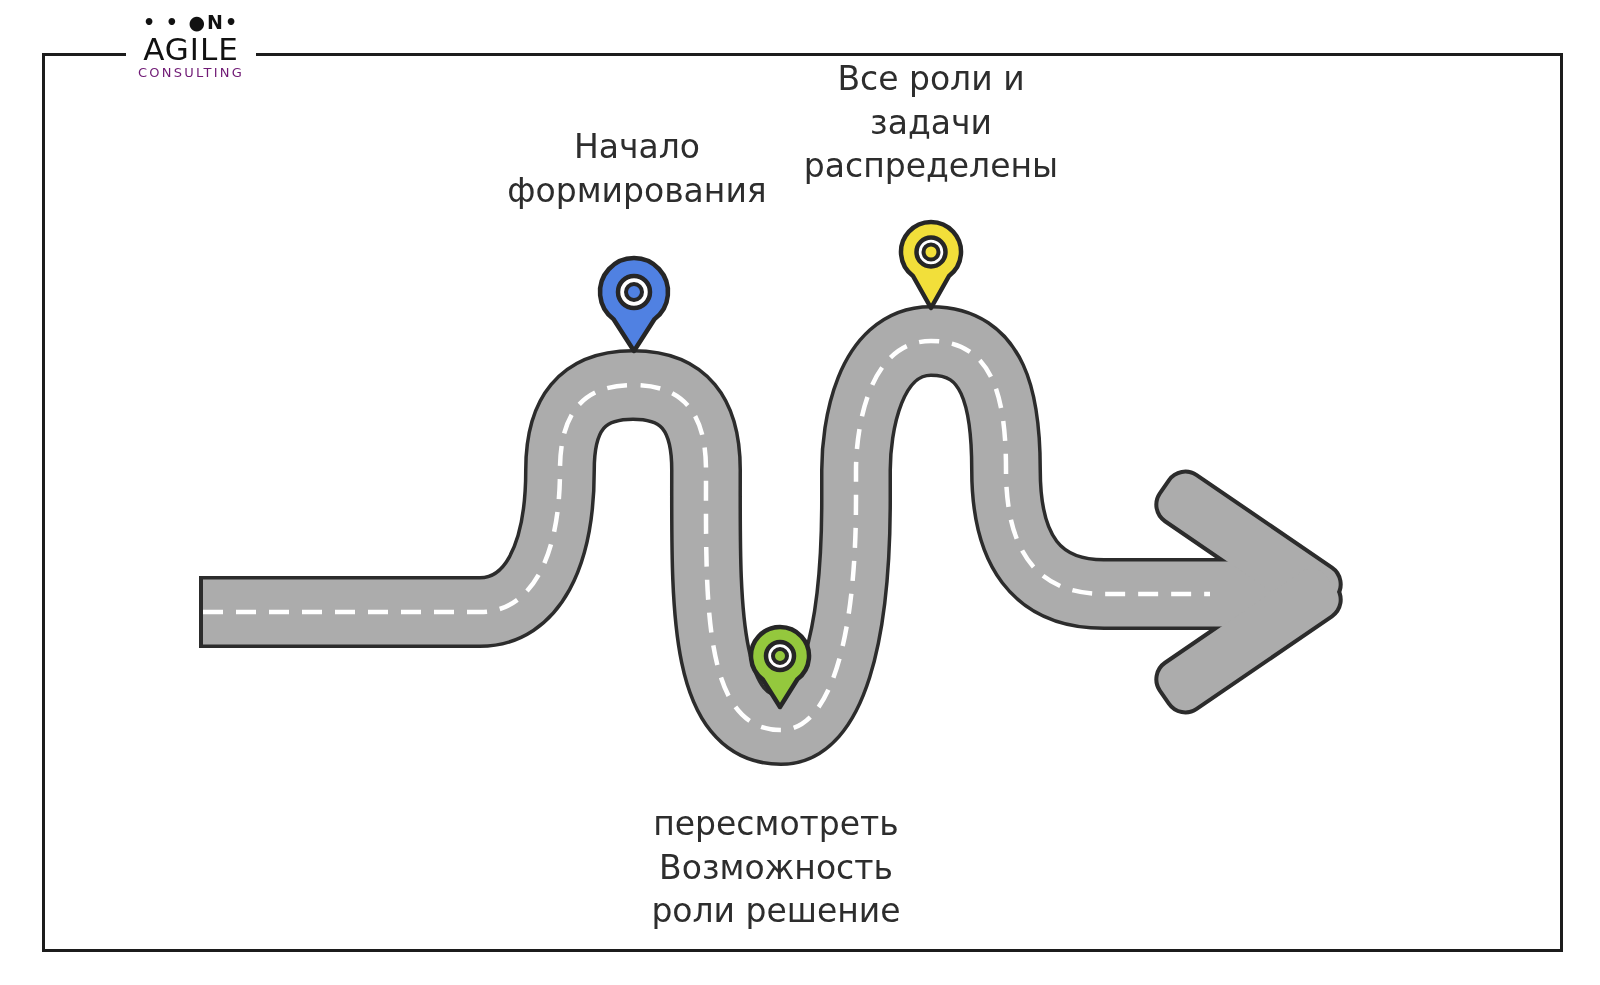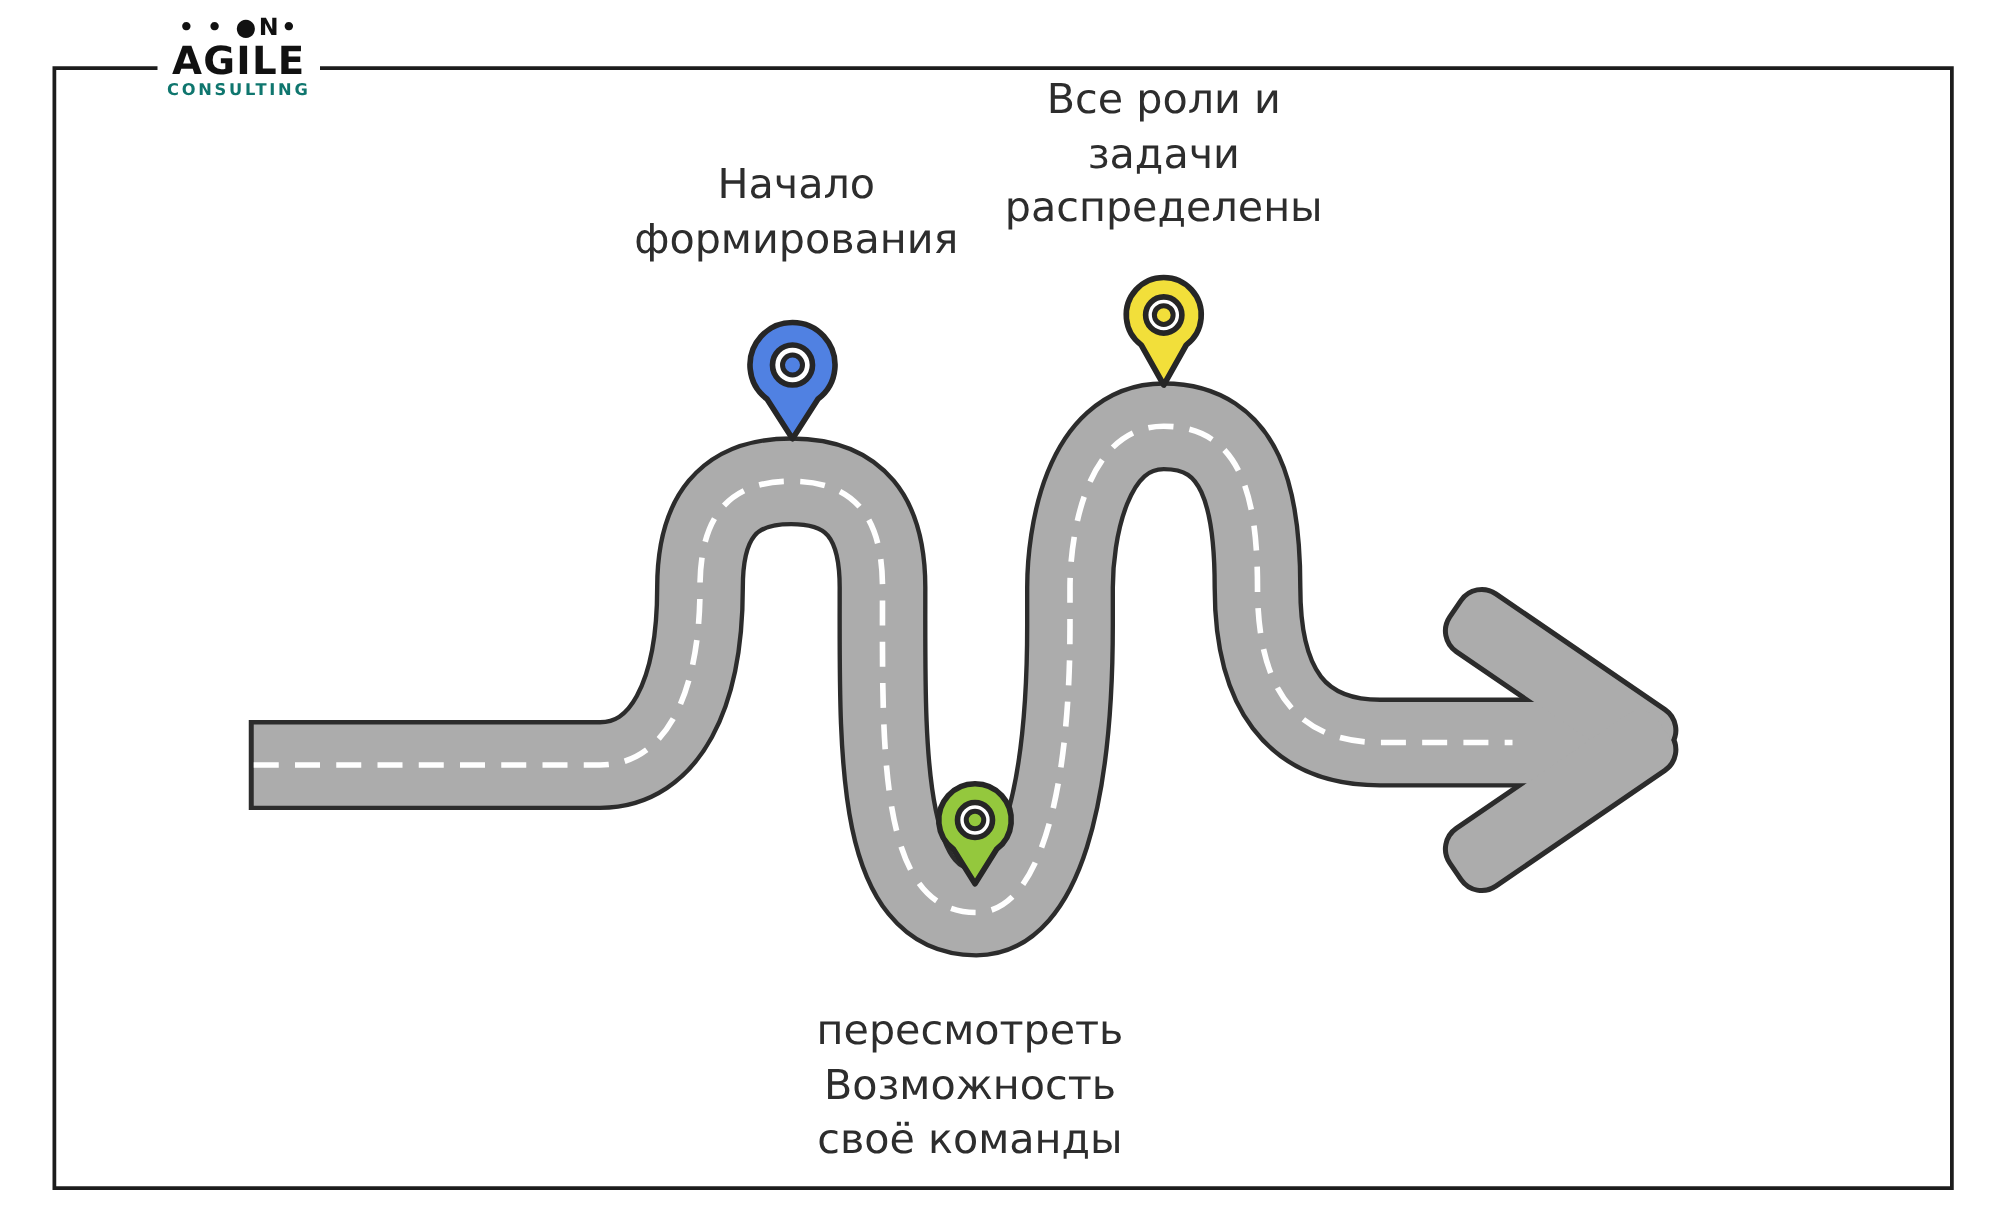--- a/index.html
+++ b/index.html
@@ -11,22 +11,22 @@
     position:absolute;left:42px;top:53px;width:1521px;height:899px;
     border:3px solid #1c1c1c;box-sizing:border-box;z-index:1;
   }
   .stage{position:absolute;left:0;top:0;width:1600px;height:985px;z-index:2;}
   .logo{
     position:absolute;left:126px;top:8px;width:122px;z-index:4;
     background:#ffffff;text-align:center;padding:4px 4px 6px 4px;color:#111;
     user-select:none;
   }
   .logo .dots{font-size:19px;font-weight:800;letter-spacing:2px;line-height:1.1;color:#111;}
-  .logo .brand{font-size:31px;font-weight:700;letter-spacing:1px;line-height:1.05;color:#111;}
-  .logo .subtitle{font-size:13px;font-weight:700;letter-spacing:2.2px;line-height:1.3;color:#0f766e;}
+  .logo .brand{font-size:31px;font-weight:400;letter-spacing:1px;line-height:1.05;color:#111;}
+  .logo .subtitle{font-size:13px;font-weight:400;letter-spacing:2.2px;line-height:1.3;color:#701a75;}
   .milestone-label{
     position:absolute;transform:translateX(-50%);
     text-align:center;font-weight:400;font-size:33px;line-height:1.32;
     color:#2d2d2d;white-space:nowrap;z-index:3;
   }
   .milestone-label span{display:block;}
 </style>
 </head>
 <body>
 
@@ -83,20 +83,20 @@
 
 <div class="milestone-label" style="left:931px;top:57px;">
   <span>Все роли и</span>
   <span>задачи</span>
   <span>распределены</span>
 </div>
 
 <div class="milestone-label" style="left:776px;top:802px;">
   <span>пересмотреть</span>
   <span>Возможность</span>
-  <span>своё команды</span>
+  <span>роли решение</span>
 </div>
 
 <div class="logo">
   <div class="dots">• • ●N•</div>
   <div class="brand">AGILE</div>
   <div class="subtitle">CONSULTING</div>
 </div>
 
 </body></html>

